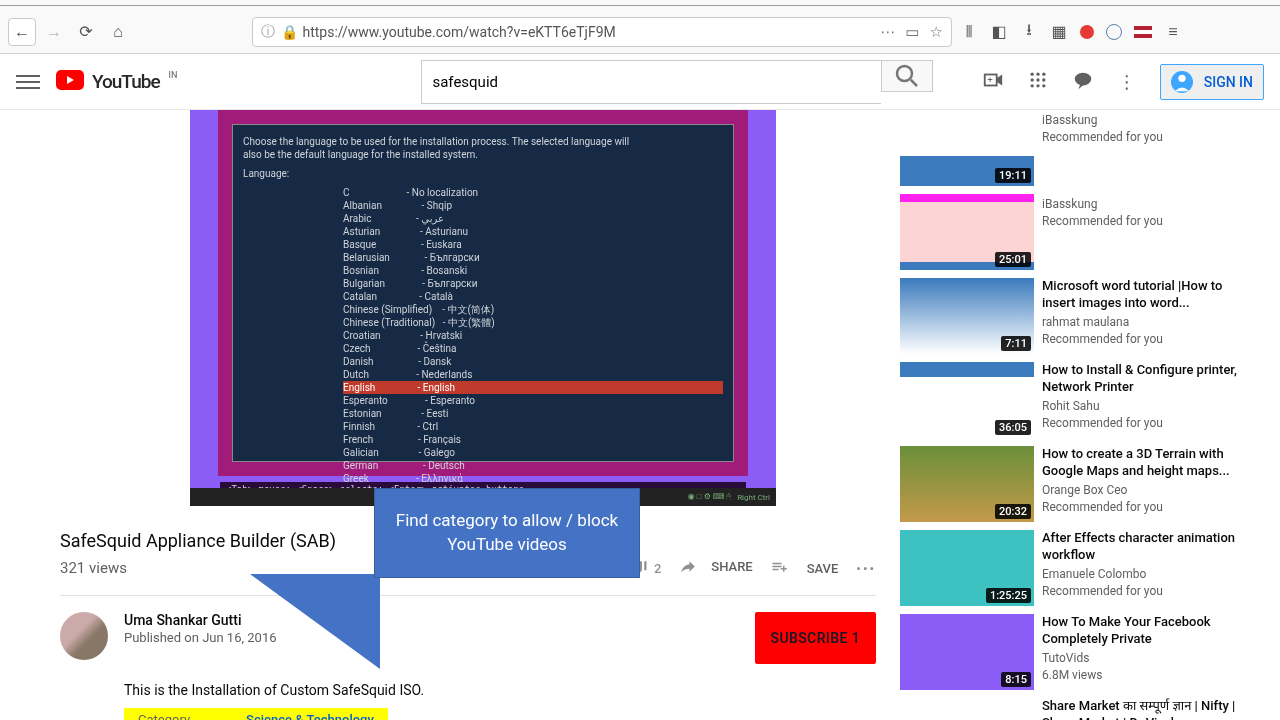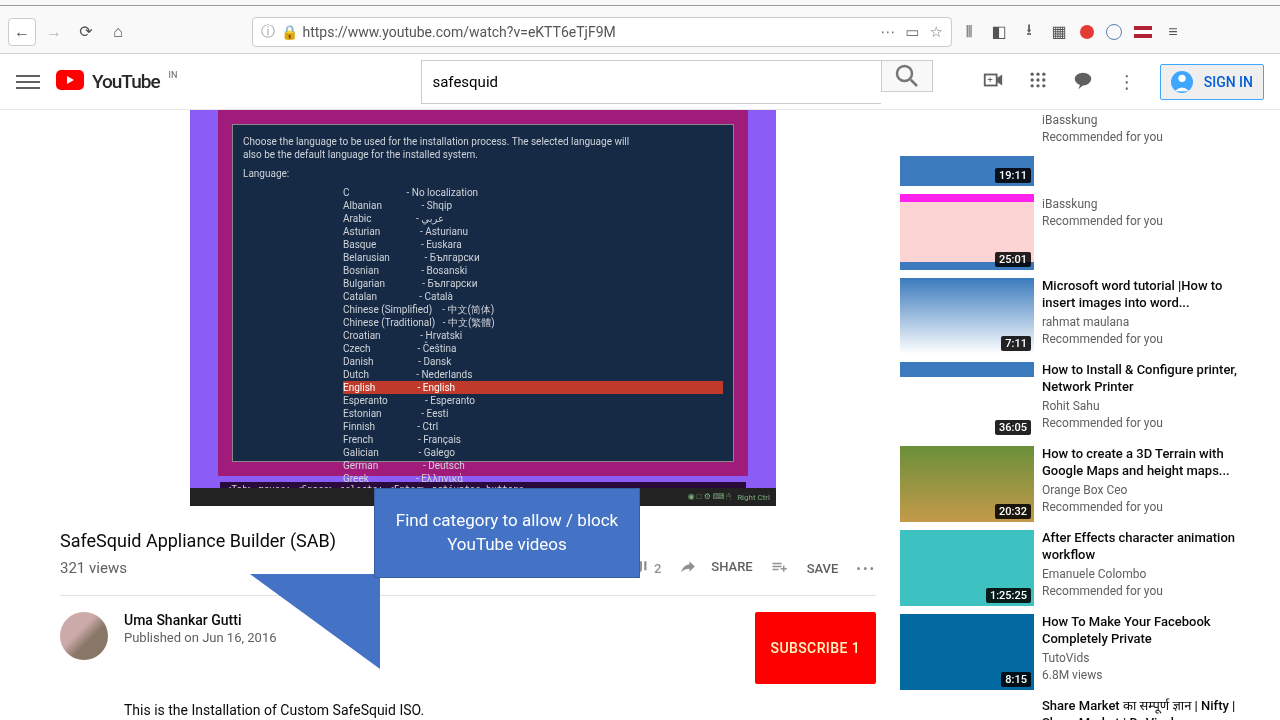--- a/index.html
+++ b/index.html
@@ -48,40 +48,40 @@
   .player-bar{position:absolute;left:30px;right:30px;bottom:10px;background:#2a0a3a;color:#cfd3d8;font-family:monospace;font-size:9px;padding:2px 6px}
   .player-status{position:absolute;right:0;bottom:0;height:18px;background:#222;width:100%;display:flex;justify-content:flex-end;align-items:center;color:#7a7;font-family:monospace;font-size:8px;padding-right:6px;gap:6px}
   .title{font-size:18px;color:#0a0a0a;margin-top:24px}
   .views{font-size:15px;color:#606060;margin-top:8px}
   .action-right{margin-left:auto;display:flex;align-items:center;gap:18px;color:#606060;font-size:13px;font-weight:500}
   .divider{border-top:1px solid #e0e0e0;margin-top:18px}
   .meta{display:flex;margin-top:16px;gap:16px}
   .avatar{width:48px;height:48px;border-radius:50%;background:linear-gradient(135deg,#caa 40%,#876 60%)}
   .meta-txt .chan{font-size:14px;font-weight:500;color:#0a0a0a}
   .meta-txt .pub{font-size:13px;color:#606060;margin-top:2px}
-  .sub{margin-left:auto;background:#ff0000;color:#fef9c3;font-size:14px;font-weight:500;padding:28px 16px;border:none;border-radius:2px;letter-spacing:0.4px}
+  .sub{margin-left:auto;background:#ff0000;color:#0f172a;font-size:14px;font-weight:500;padding:18px 16px;border:none;border-radius:2px;letter-spacing:0.4px}
   .desc{margin-left:64px;margin-top:18px;font-size:14px;color:#0a0a0a}
   .cat{margin-left:64px;margin-top:10px;background:#ffff00;display:inline-flex;gap:56px;padding:4px 14px;font-size:13px}
   .cat .k{color:#606060}
   .cat .v{color:#065fd4;font-weight:500}
   
   .side{width:380px;padding-right:28px}
   .rec{display:flex;gap:8px;margin-bottom:8px}
   .thumb{width:134px;height:76px;background:#d0d0d0;position:relative;flex-shrink:0}
   .dur{position:absolute;right:3px;bottom:3px;background:rgba(0,0,0,.86);color:#fff;font-size:11px;font-weight:500;padding:1px 4px;border-radius:2px}
   .rec-txt{font-size:13px}
   .rec-title{color:#0a0a0a;font-weight:500;line-height:1.3;display:-webkit-box;-webkit-line-clamp:2;-webkit-box-orient:vertical;overflow:hidden}
   .rec-meta{color:#606060;font-size:12px;margin-top:3px}
   .thumb.t0{background:linear-gradient(#fff 60%,#3a7abd 60%)}
   .thumb.t1{background:linear-gradient(#f2e 10%,#fcd4d4 10% 90%,#3a7abd 90%)}
   .thumb.t2{background:linear-gradient(#3a7abd,#fff)}
   .thumb.t3{background:linear-gradient(#3a7abd 20%,#fff 20%)}
   .thumb.t4{background:linear-gradient(#6a8f3a,#c49a4a)}
   .thumb.t5{background:#3dc1c1}
-  .thumb.t6{background:#0369a1}
+  .thumb.t6{background:#8b5cf6}
   .thumb.t7{background:#fff;display:flex;align-items:center}
   
   .callout{position:absolute;left:374px;top:488px;width:266px;height:90px;background:#4472c4;border:1px solid #365f9f;color:#fff;display:flex;align-items:center;justify-content:center;text-align:center;font-size:17px;line-height:1.4;padding:6px 18px;z-index:20}
   .callout-arrow{position:absolute;left:250px;top:574px;width:0;height:0;border-right:130px solid #4472c4;border-bottom:95px solid transparent;z-index:19}
   
   svg{width:100%;height:100%}
 </style>
 </head>
 <body>
 

